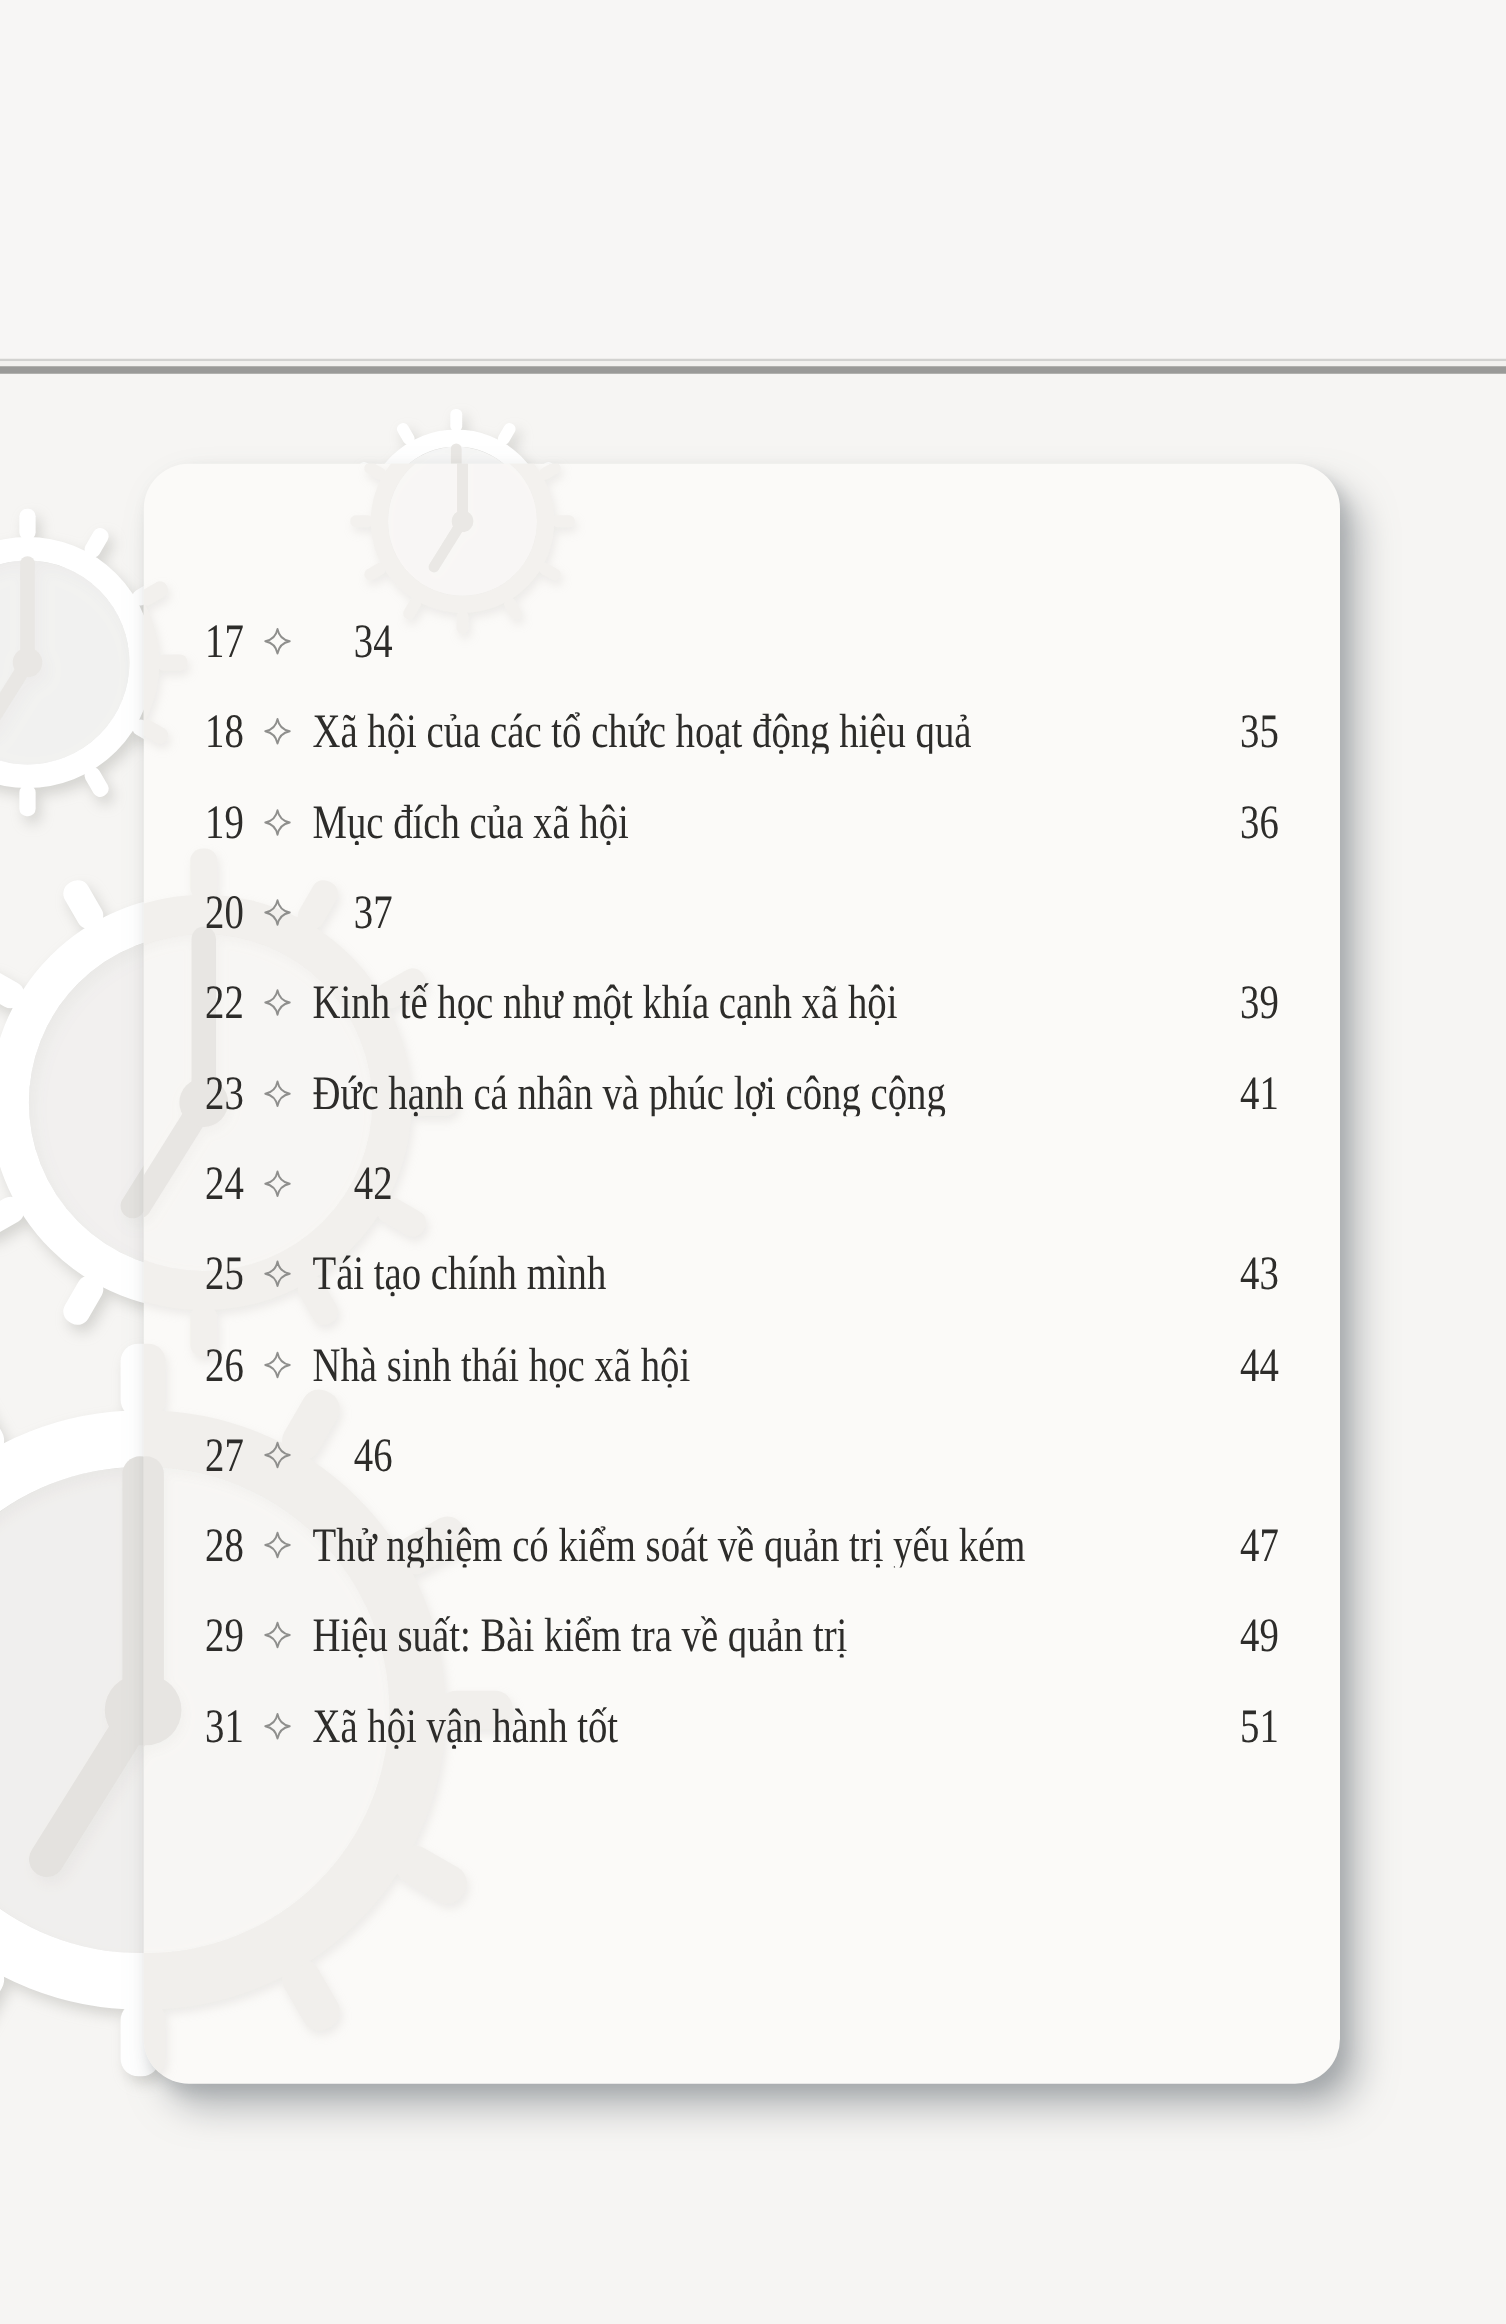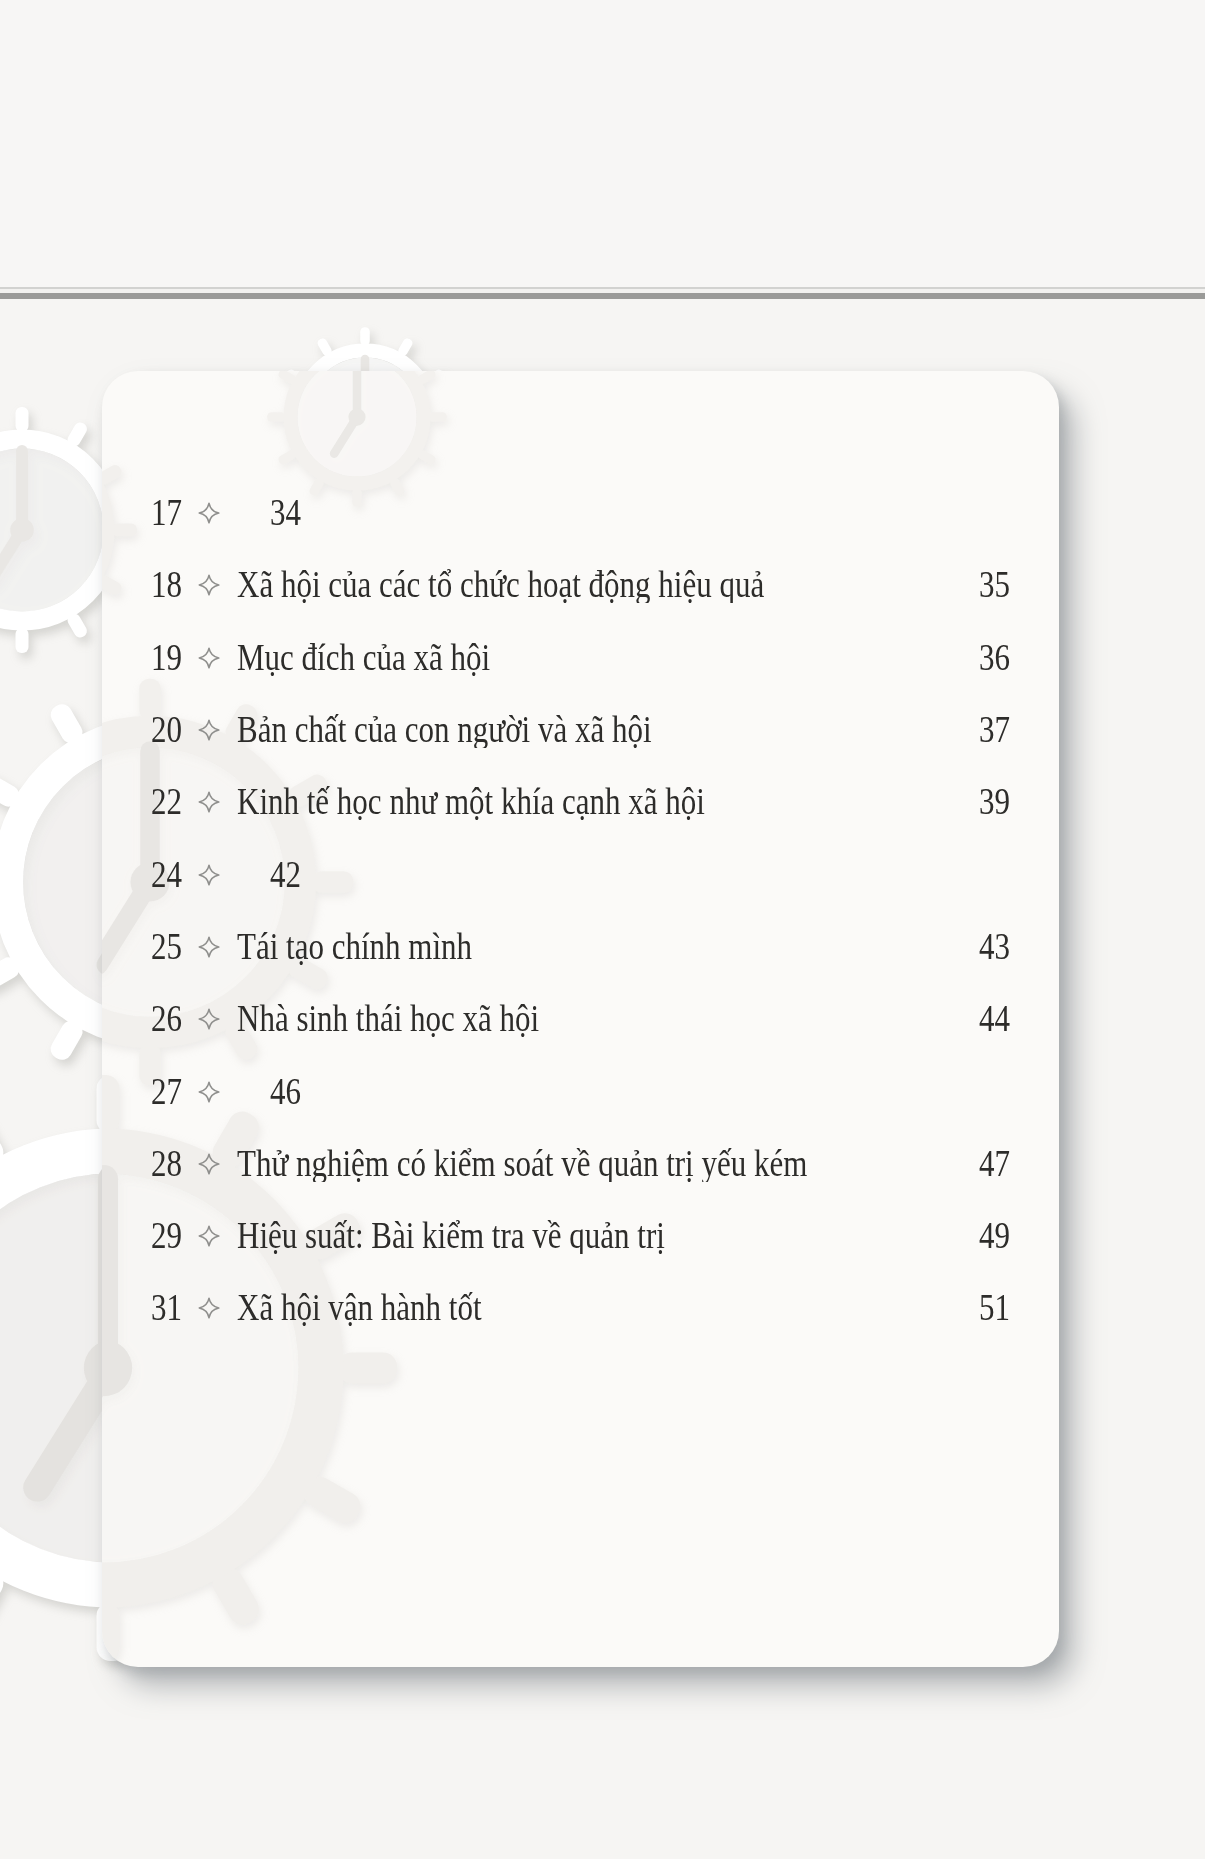--- a/index.html
+++ b/index.html
@@ -20,21 +20,21 @@
   .rule .gap{height:4px;background:#f2f1ef;}
   .rule .thick{height:6px;background:#9a9a98;}
 
   
   .clock{position:absolute;}
   .bg-clocks .clock{filter:drop-shadow(4px 6px 5px rgba(150,148,144,0.33));}
   .card-clocks .clock{filter:drop-shadow(2px 4px 4px rgba(185,182,178,0.22));}
 
   
   .card{
-    position:absolute;left:102px;top:371px;width:957px;height:1296px;
+    position:absolute;left:115px;top:371px;width:957px;height:1296px;
     background:#fbfaf8;border-radius:36px;
     box-shadow:16px 20px 28px rgba(122,127,133,0.50), 5px 7px 12px rgba(130,135,140,0.30);
   }
   .card-inner{
     position:absolute;inset:0;border-radius:36px;overflow:hidden;
   }
   .card-clocks{position:absolute;inset:0;}
 
   .toc{
     position:absolute;left:34px;top:106px;width:874px;
@@ -153,34 +153,41 @@
             </svg>
     <span class="title"><span class="txt">Mục đích của xã hội</span></span>
     <span class="pageno txt">36</span>
   </div>
 
   <div class="row">
     <span class="num txt">20</span>
     <svg class="bullet">
               <use href="#star-symbol"></use>
             </svg>
-    <span class="title"><span class="txt">Bản chất của con người và xã hội</span></span>
     <span class="pageno txt">37</span>
   </div>
 
 
   <div class="row">
     <span class="num txt">22</span>
     <svg class="bullet">
               <use href="#star-symbol"></use>
             </svg>
     <span class="title"><span class="txt">Kinh tế học như một khía cạnh xã hội</span></span>
     <span class="pageno txt">39</span>
   </div>
 
+  <div class="row">
+    <span class="num txt">23</span>
+    <svg class="bullet">
+              <use href="#star-symbol"></use>
+            </svg>
+    <span class="title"><span class="txt">Đức hạnh cá nhân và phúc lợi công cộng</span></span>
+    <span class="pageno txt">41</span>
+  </div>
 
   <div class="row">
     <span class="num txt">24</span>
     <svg class="bullet">
               <use href="#star-symbol"></use>
             </svg>
     <span class="pageno txt">42</span>
   </div>
 
   <div class="row">

